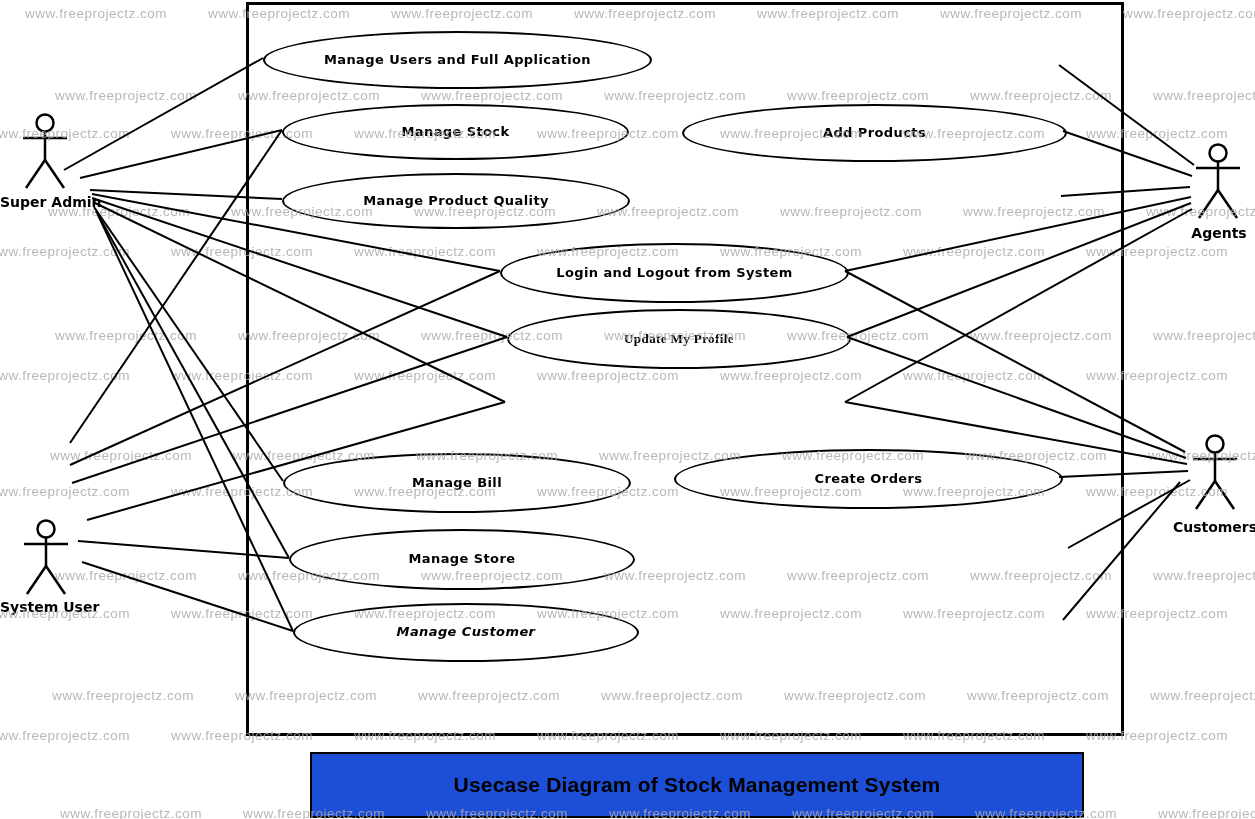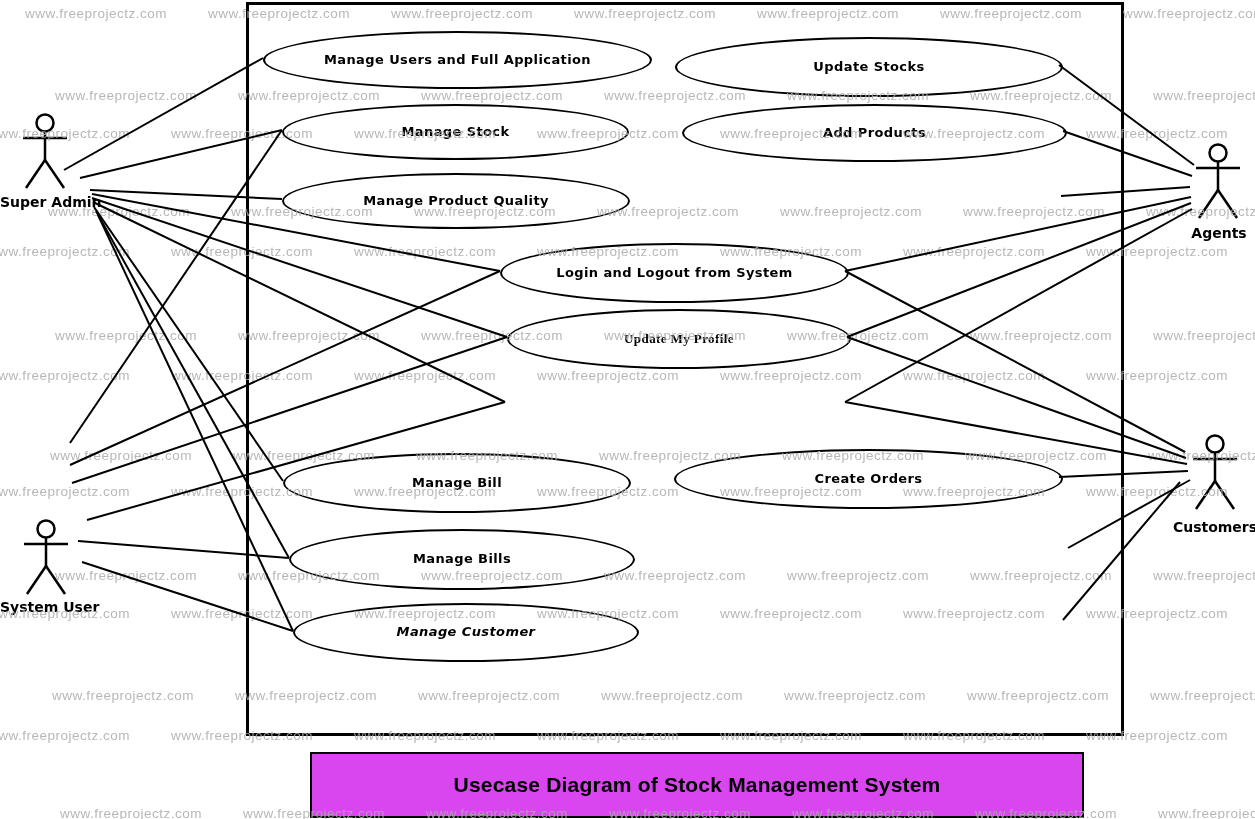--- a/index.html
+++ b/index.html
@@ -53,21 +53,21 @@
   #lbl-system-user{left:0px;   top:599px;width:95px;}
   #fig-agents     {left:1192px;top:142px;}
   #lbl-agents     {left:1179px;top:225px;width:80px;}
   #fig-customers  {left:1189px;top:433px;}
   #lbl-customers  {left:1165px;top:519px;width:100px;}
 
   
   .title-box{
     position:absolute;left:310px;top:752px;width:770px;height:62px;
     border:2px solid #000;display:flex;align-items:center;justify-content:center;
-    background:#d946ef;
+    background:#1d4ed8;
   }
   .title-box span{
     font-family:"Liberation Sans","DejaVu Sans",sans-serif;
     font-weight:bold;font-size:21px;color:#000;letter-spacing:0.2px;
   }
   
   .wm{
     position:absolute;font-size:13.5px;color:#ababab;opacity:.85;
     font-family:"Liberation Sans",sans-serif;white-space:nowrap;letter-spacing:0.5px;
   }
@@ -93,27 +93,24 @@
     <div class="uc" id="uc-login-logout">
       <span>Login and Logout from System</span>
     </div>
     <div class="uc" id="uc-update-my-profile">
       <span>Update My Profile</span>
     </div>
     <div class="uc" id="uc-manage-bill">
       <span>Manage Bill</span>
     </div>
     <div class="uc" id="uc-manage-store">
-      <span>Manage Bills</span>
+      <span>Manage Store</span>
     </div>
     <div class="uc" id="uc-manage-customer">
       <span>Manage Customer</span>
-    </div>
-    <div class="uc" id="uc-update-stocks">
-      <span>Update Stocks</span>
     </div>
     <div class="uc" id="uc-add-products">
       <span>Add Products</span>
     </div>
     <div class="uc" id="uc-create-orders">
       <span>Create Orders</span>
     </div>
 
     <svg class="actor-figure" id="fig-super-admin" width="52" height="82" viewBox="0 0 52 82">
       <g stroke="#000" stroke-width="2.5" fill="none">

